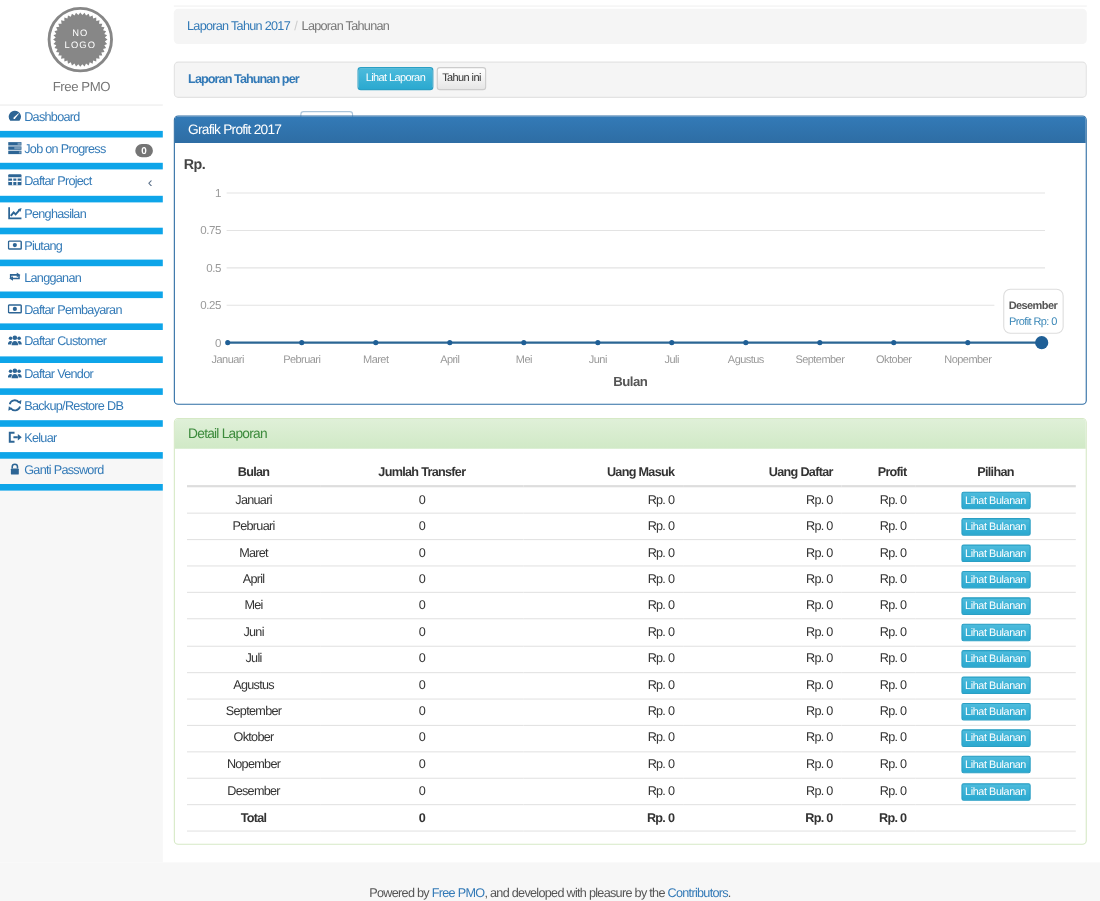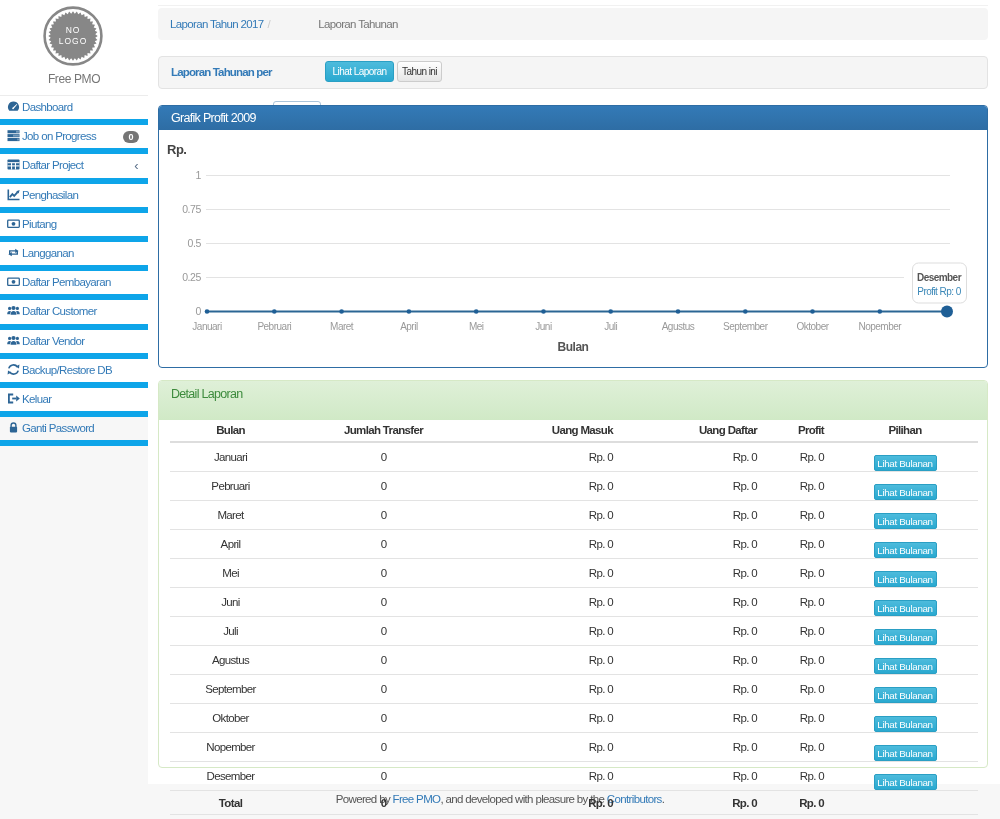--- a/index.html
+++ b/index.html
@@ -2,52 +2,52 @@
 <html><head><meta charset="utf-8">
 <style>
 html,body{margin:0;padding:0}
 html{overflow:hidden}
 body{width:1000px;height:819px;position:relative;overflow:hidden;background:#fff;
   font-family:"Liberation Sans",sans-serif;font-size:11.5px;letter-spacing:-0.65px;color:#333;}
 .abs{position:absolute}
 a{text-decoration:none}
 
 #footband{left:0;top:784px;width:1000px;height:35px;background:#f7f7f7;}
-#footband .txt{width:100%;text-align:center;margin-top:9px;color:#555;}
+#footband .txt{width:100%;text-align:center;margin-top:22px;color:#555;}
 #sidegray{left:0;top:411px;width:148px;height:373px;background:#f7f7f7;}
 
 #logo{left:39px;top:2px;}
 #freepmo{left:0;top:72px;width:148px;text-align:center;color:#767676;font-size:12px;letter-spacing:-0.4px;}
 #menu{left:0;top:95px;width:148px;border-top:1px solid #ececec;}
 #menu a{display:block;position:relative;height:23.2px;line-height:23.2px;border-bottom:6px solid #0ea5e9;
   color:#337ab7;padding-left:7px;white-space:nowrap;}
 #menu a svg{vertical-align:-2px;margin-right:2px;}
 .badge0{position:absolute;right:9px;top:6px;width:16px;height:12px;border-radius:6px;background:#757575;
   color:#fff;font-size:9px;font-weight:bold;text-align:center;line-height:12px;letter-spacing:0;}
 .chev{position:absolute;right:10px;top:0;color:#5b708a;font-size:13px;}
 
 #crumb{left:158px;top:8px;width:830px;height:32px;background:#f5f5f5;border-radius:4px;line-height:32px;padding-left:12px;box-sizing:border-box;}
 #crumb .sep{color:#ccc;padding:0 4px;}
-#crumb .cur{color:#777;margin-left:44px;}
+#crumb .cur{color:#777;}
 #well{left:158px;top:56px;width:830px;height:33px;background:#f5f5f5;border:1px solid #e3e3e3;border-radius:4px;box-sizing:border-box;}
 #well .lbl{position:absolute;left:12px;top:0;line-height:31px;font-weight:bold;color:#337ab7;letter-spacing:-0.85px;}
 #well .sel{position:absolute;left:114px;top:3px;width:48px;height:23px;background:#fff;border:1px solid #aac4da;border-radius:3px;box-sizing:border-box;font-size:12.5px;color:#333;line-height:21px;padding-left:5px;letter-spacing:-0.5px;margin-top:41px;}
 .btn{display:inline-block;text-align:center;border-radius:3px;box-sizing:border-box;letter-spacing:-0.5px;}
-.btn-xs.btn-info{border-radius:2px;margin-top:12px;}
+.btn-xs.btn-info{border-radius:2px;}
 .btn-info{background:linear-gradient(to bottom,#4dbbdc 0,#2aa9d0 100%);border:1px solid #2a9fc4;color:#fff;}
 .btn-def{background:linear-gradient(to bottom,#fff 0,#e6e6e6 100%);border:1px solid #ccc;color:#333;}
 #btnLihat{position:absolute;left:166px;top:4px;width:69px;height:21px;line-height:19px;font-size:10px;letter-spacing:-0.55px;}
 #btnTahun{position:absolute;left:238px;top:4px;width:45px;height:21px;line-height:19px;font-size:10px;letter-spacing:-0.55px;}
 
 .panel{position:absolute;left:158px;width:830px;border-radius:4px;box-sizing:border-box;}
 #panChart{top:105px;height:263px;border:1px solid #2e6da4;}
 #panChart .hd{height:24px;line-height:24px;border-radius:3px 3px 0 0;
   background:linear-gradient(to bottom,#337ab7 0,#2e6da4 100%);color:#fff;padding-left:12px;font-size:12.5px;letter-spacing:-0.7px;}
 #panDetail{top:380px;height:388px;border:1px solid #d6e9c6;}
-#panDetail .hd{height:39px;line-height:27px;border-radius:3px 3px 0 0;
+#panDetail .hd{height:27px;line-height:27px;border-radius:3px 3px 0 0;
   background:linear-gradient(to bottom,#dff0d8 0,#d0e9c6 100%);color:#3d8b3d;padding-left:12px;font-size:12.5px;letter-spacing:-0.7px;}
 
 #tbl{position:absolute;left:11px;top:38px;width:808px;border-collapse:collapse;font-size:11.5px;letter-spacing:-0.65px;}
 #tbl th{font-weight:bold;color:#333;height:22px;padding:0;border-bottom:2px solid #ddd;}
 #tbl td{height:23.1px;padding:0;border-bottom:1px solid #e3e3e3;color:#333;}
 #tbl tr.last td{border-bottom:1px solid #e3e3e3;font-weight:bold;}
 #tbl .c{text-align:center}
 #tbl .r{text-align:right;padding-right:8px;margin-top:12px;}
 .btn-xs{width:63px;height:16px;line-height:15px;font-size:9.8px;letter-spacing:-0.35px;}
 </style></head>
@@ -151,21 +151,21 @@
 
 <div class="abs" id="crumb"><a style="color:#337ab7">Laporan Tahun 2017</a><span class="sep">/</span><span class="cur">Laporan Tahunan</span></div>
 <div class="abs" id="well">
   <span class="lbl">Laporan Tahunan per</span>
   <span class="sel">2017 <span style="float:right;margin-right:4px;font-size:7px;letter-spacing:0;color:#333;line-height:21px">▼</span></span>
   <span class="btn btn-info" id="btnLihat">Lihat Laporan</span>
   <span class="btn btn-def" id="btnTahun">Tahun ini</span>
 </div>
 
 <div class="panel" id="panChart">
-  <div class="hd">Grafik Profit 2009</div>
+  <div class="hd">Grafik Profit 2017</div>
   <div style="position:relative;height:236px;">
   <svg width="828" height="236" viewBox="0 0 828 236" style="display:block">
     <text x="8" y="24" font-size="13" font-weight="bold" fill="#444" letter-spacing="-0.5">Rp.</text>
     <g font-size="10.5" fill="#999" text-anchor="end" letter-spacing="-0.4">
       <text x="42" y="49">1</text>
           <text x="42" y="83">0.75</text>
           <text x="42" y="117">0.5</text>
       <text x="42" y="151">0.25</text>
           <text x="42" y="185">0</text>
     </g>

